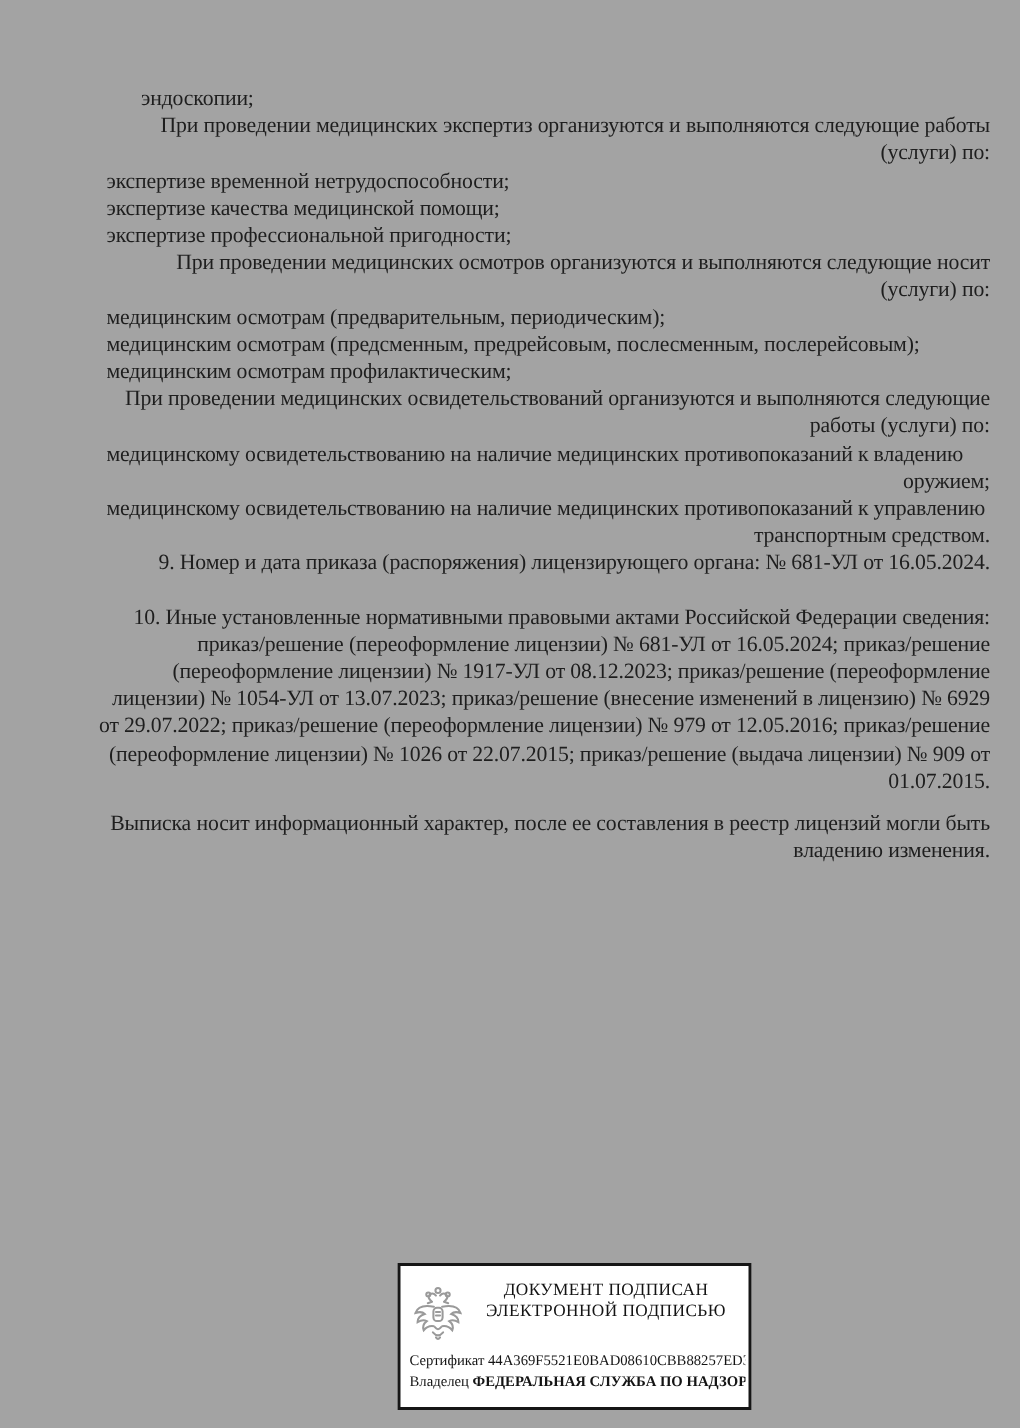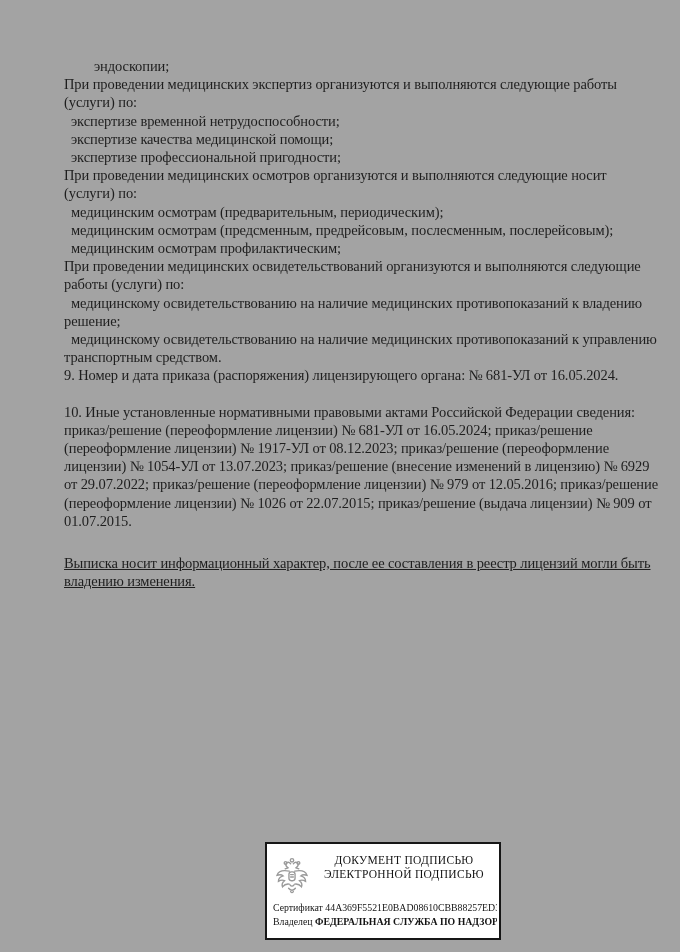--- a/index.html
+++ b/index.html
@@ -25,26 +25,26 @@
     left: 64px;
     top: 57px;
     right: 20px;
     font-size: 14.5px;
     line-height: 18.2px;
     letter-spacing: -0.1px;
   }
   .line {
     white-space: nowrap;
   }
-  .ind0 { padding-left: 0; }
+  .ind0 { padding-left: 0; text-align: right; }
   .ind1 { padding-left: 7px; }
   .ind2 { padding-left: 30px; }
   .para9 { margin-top: 0; }
   .para10 { margin-top: 18px; }
-  .note { margin-top: 24px; text-decoration: underline; }
+  .note { margin-top: 10px; }
   
   .stamp {
     position: absolute;
     left: 265px;
     top: 842px;
     width: 236px;
     height: 98px;
     border: 2px solid #161616;
     box-sizing: border-box;
     background: #ffffff;
@@ -101,21 +101,21 @@
       <div class="line ind1">экспертизе качества медицинской помощи;</div>
       <div class="line ind1">экспертизе профессиональной пригодности;</div>
       <div class="line ind0">При проведении медицинских осмотров организуются и выполняются следующие носит</div>
       <div class="line ind0">(услуги) по:</div>
       <div class="line ind1">медицинским осмотрам (предварительным, периодическим);</div>
       <div class="line ind1">медицинским осмотрам (предсменным, предрейсовым, послесменным, послерейсовым);</div>
       <div class="line ind1">медицинским осмотрам профилактическим;</div>
       <div class="line ind0">При проведении медицинских освидетельствований организуются и выполняются следующие</div>
       <div class="line ind0">работы (услуги) по:</div>
       <div class="line ind1">медицинскому освидетельствованию на наличие медицинских противопоказаний к владению</div>
-      <div class="line ind0">решение;</div>
+      <div class="line ind0">оружием;</div>
       <div class="line ind1">медицинскому освидетельствованию на наличие медицинских противопоказаний к управлению</div>
       <div class="line ind0">транспортным средством.</div>
     </div>
 
     <div class="para9">
       <div class="line ind0">9. Номер и дата приказа (распоряжения) лицензирующего органа: № 681-УЛ от 16.05.2024.</div>
     </div>
 
     <div class="para10">
       <div class="line ind0">10. Иные установленные нормативными правовыми актами Российской Федерации сведения:</div>
@@ -151,21 +151,21 @@
         <path d="M58 40 q30 -6 36 12 q-12 -4 -18 2 q14 4 14 16 q-10 -6 -18 -2 q10 8 6 18 q-8 -10 -20 -8"></path>
 
         <rect x="41" y="42" width="18" height="26" rx="7"></rect>
         <path d="M46 50 h8 M46 57 h8"></path>
 
         <path d="M44 80 q6 8 12 0"></path>
         <path d="M40 90 q10 12 20 0"></path>
         <path d="M46 100 q4 6 8 0"></path>
       </svg>
       <div class="stamp-title">
-        <div>ДОКУМЕНТ ПОДПИСЬЮ</div>
+        <div>ДОКУМЕНТ ПОДПИСАН</div>
         <div>ЭЛЕКТРОННОЙ ПОДПИСЬЮ</div>
       </div>
     </div>
     <div class="stamp-info">
       <div class="row">
         <span>Сертификат</span>
         <span>44A369F5521E0BAD08610CBB88257ED3</span>
       </div>
       <div class="row owner">
         <span>Владелец</span>

